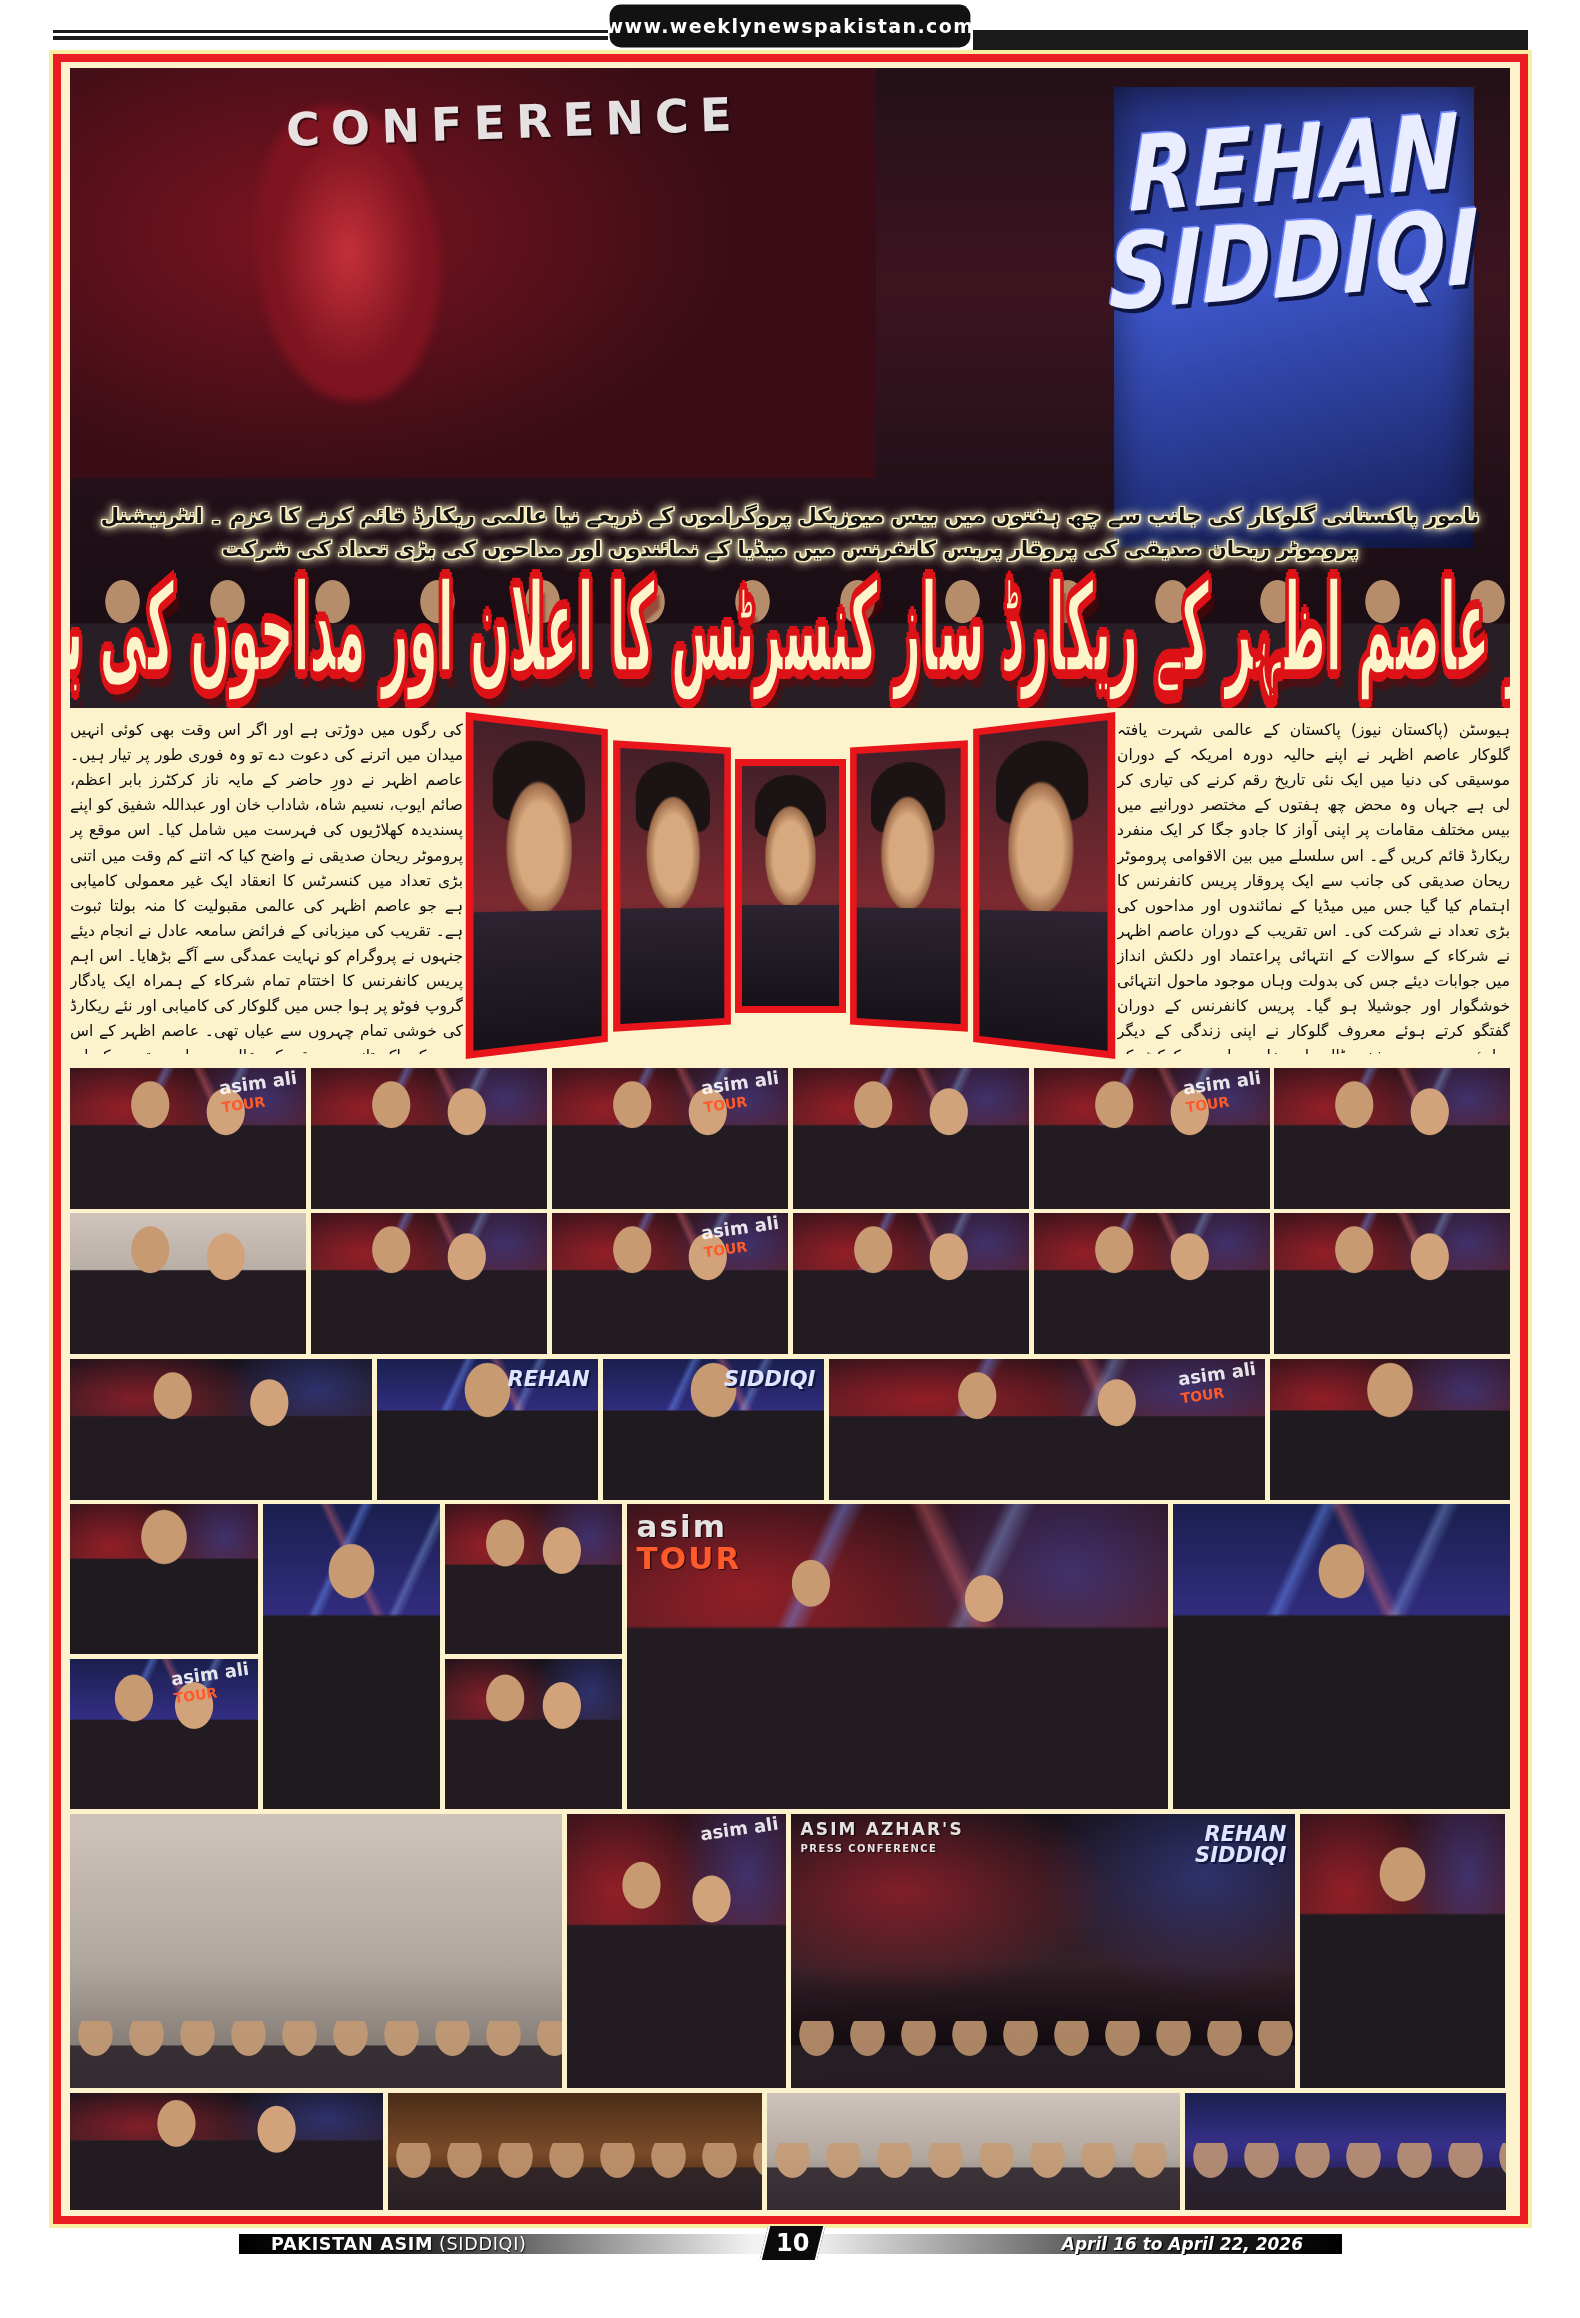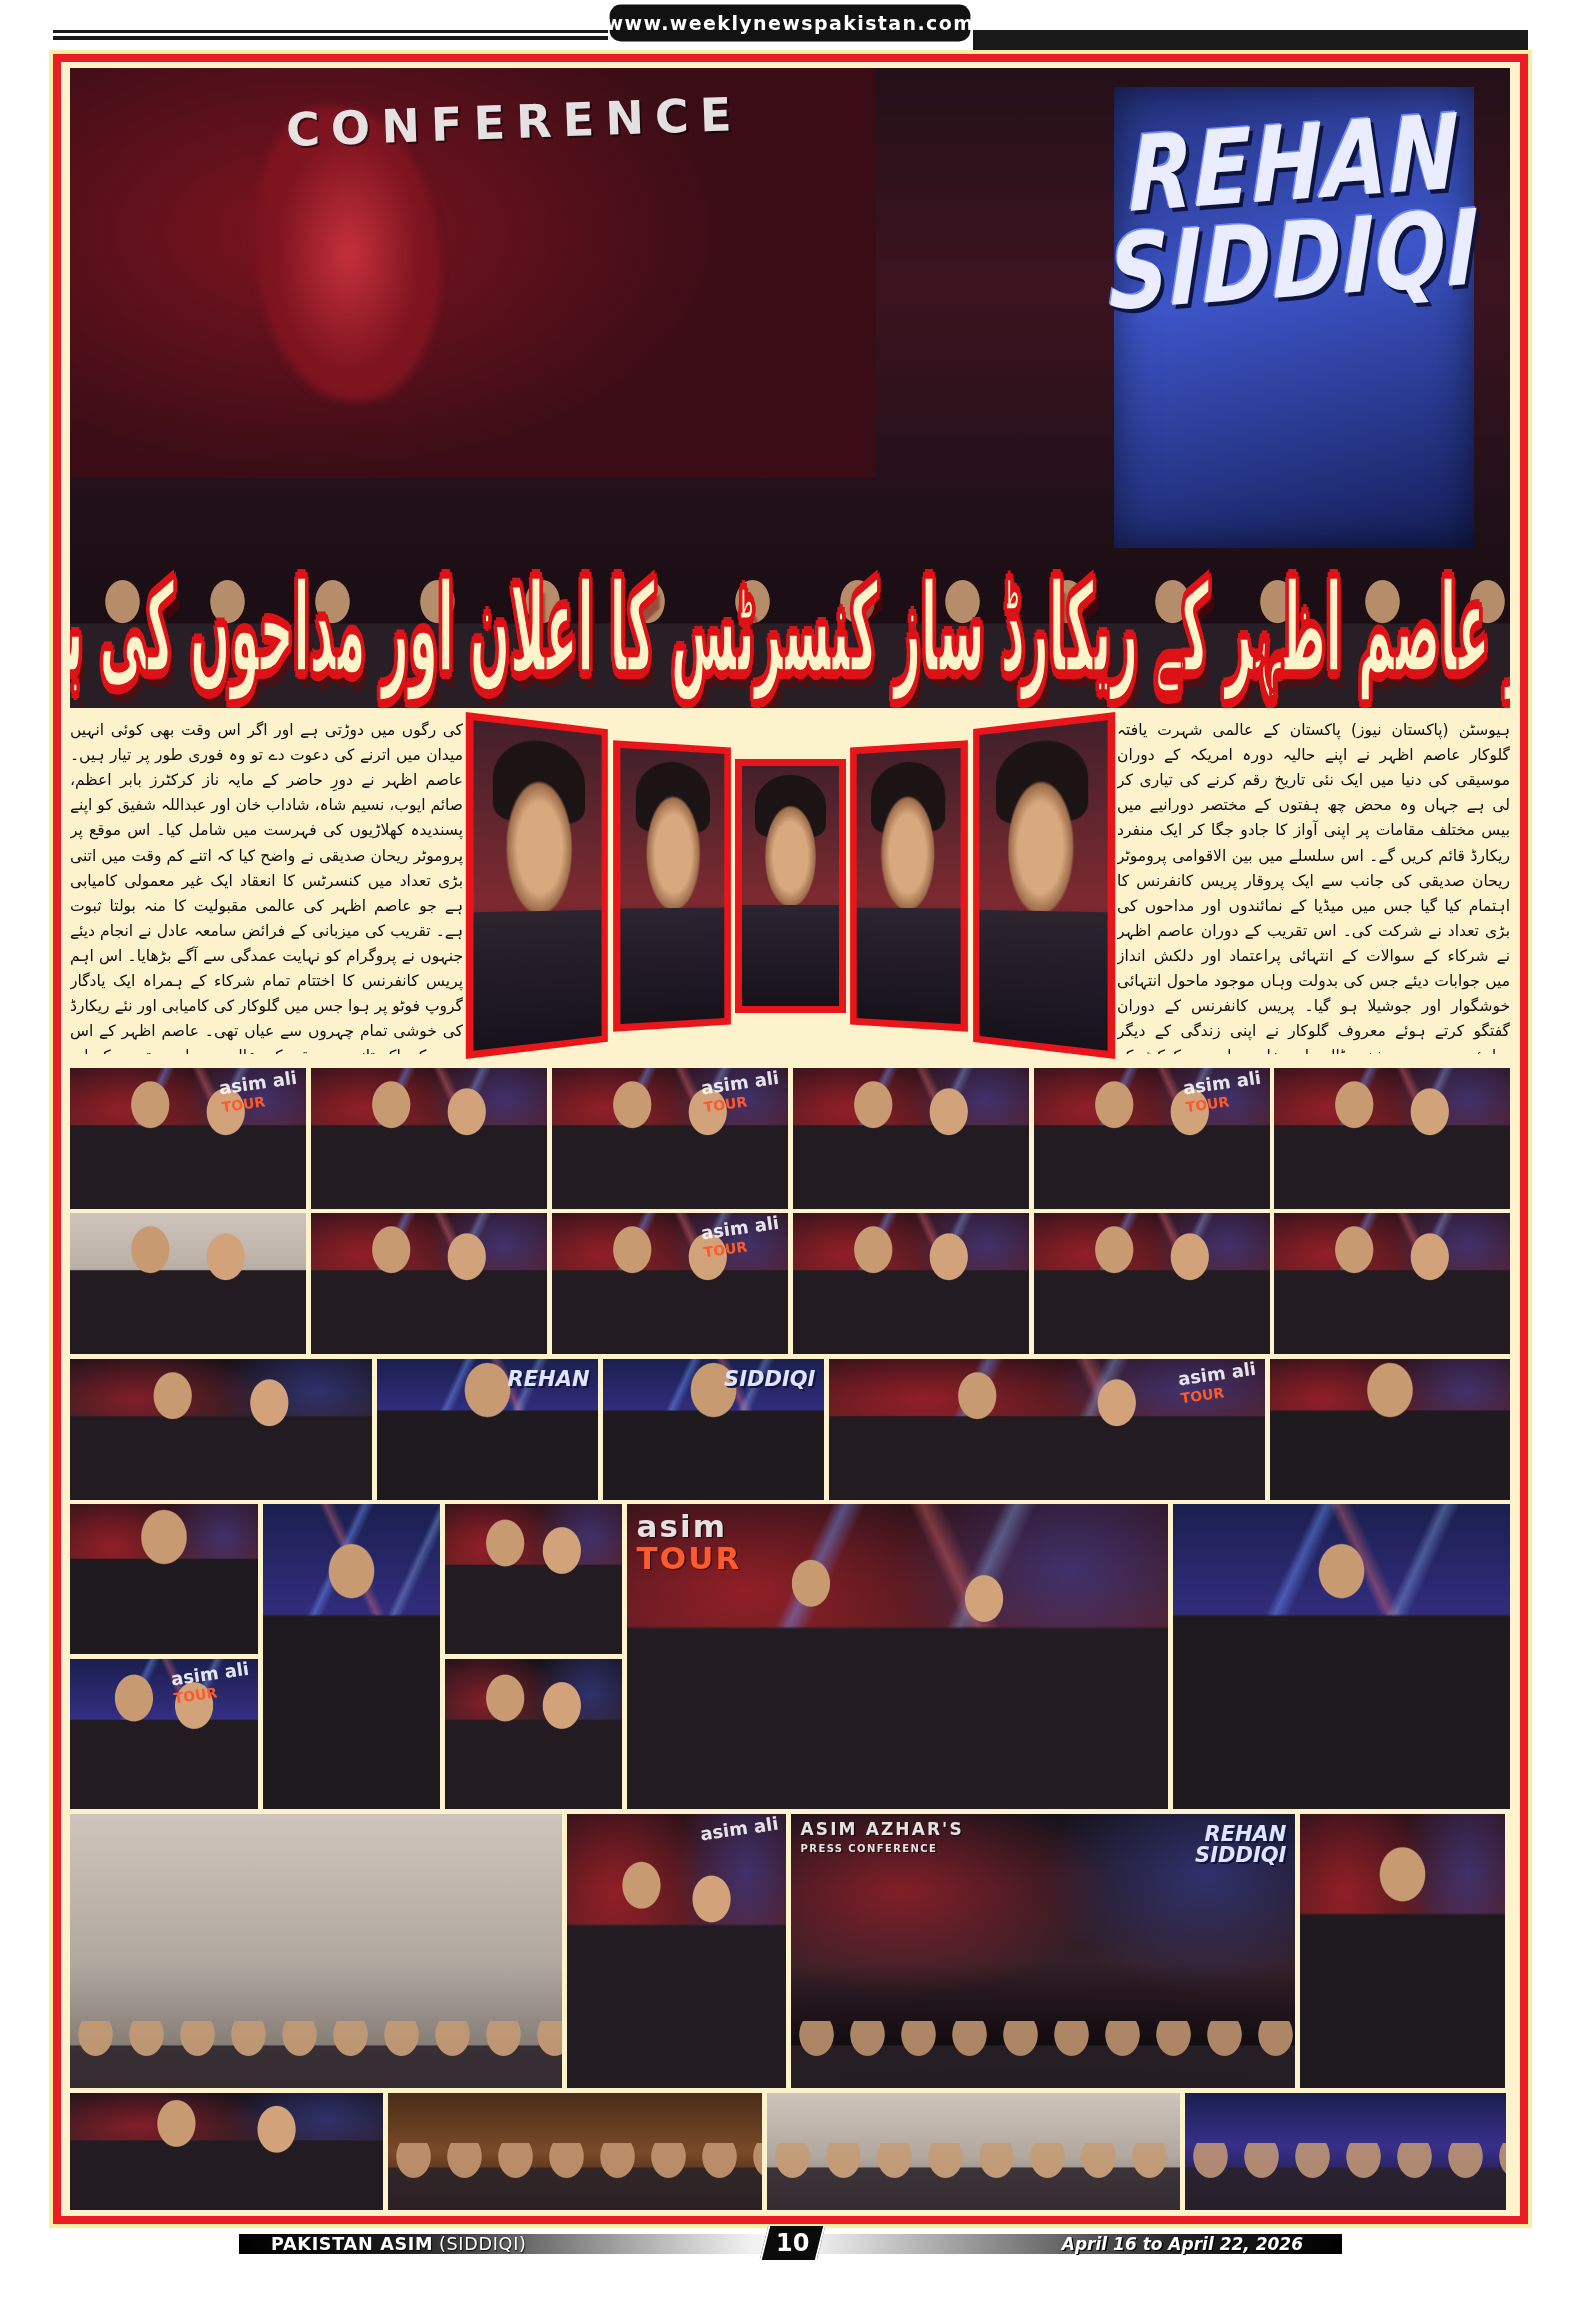--- a/index.html
+++ b/index.html
@@ -5,21 +5,21 @@
   html,body{margin:0;padding:0;background:#ffffff;}
   .page{position:relative;width:1581px;height:2319px;background:#ffffff;overflow:hidden;
         font-family:"DejaVu Sans","Liberation Sans",sans-serif;}
 
   
   .rule{position:absolute;height:3.5px;background:#1a1a1a;}
   .rule.l1{left:53px;top:29.5px;width:555px;}
   .rule.l2{left:53px;top:36px;width:555px;}
   .rule.r1{right:53px;top:29.5px;width:555px;}
   .rule.r2{right:53px;top:36px;width:555px;}
-  .url-box{position:absolute;left:611px;top:5.6px;width:358px;height:34px;background:#121212;
+  .url-box{position:absolute;left:611px;top:5.6px;width:358px;height:40px;background:#121212;
            border-radius:9.8px;display:flex;align-items:center;justify-content:center;
            box-shadow:0 0 0 1.4px #121212;}
   .url-box span{color:#ffffff;font-size:19px;font-weight:bold;letter-spacing:1.4px;}
 
   
   .page-frame{position:absolute;left:53px;top:54px;width:1459px;height:2154px;
               background:#fcf3cc;border:8.4px solid #ec1c24;outline:4.9px solid #f9eda2;}
 
   
   .ph{position:relative;overflow:hidden;background:linear-gradient(180deg,#30121a,#571d22 45%,#1d0e14);}
@@ -166,20 +166,21 @@
     <div class="screen-red"></div>
     <div class="hand"></div>
     <div class="bd-text conference">CONFERENCE</div>
     <div class="led">
       <span>REHAN</span>
       <span>SIDDIQI</span>
     </div>
     <div class="heads"></div>
   </section>
 
+  <div class="kicker" lang="ur">نامور پاکستانی گلوکار کی جانب سے چھ ہفتوں میں بیس میوزیکل پروگراموں کے ذریعے نیا عالمی ریکارڈ قائم کرنے کا عزم ۔ انٹرنیشنل پروموٹر ریحان صدیقی کی پروقار پریس کانفرنس میں میڈیا کے نمائندوں اور مداحوں کی بڑی تعداد کی شرکت</div>
 
   <div class="headline-wrap">
     <span class="headline" lang="ur">معروف گلوکار عاصم اظہر کے ریکارڈ ساز کنسرٹس کا اعلان اور مداحوں کی بھرپور پذیرائی</span>
   </div>
 
   <div class="col col-first" lang="ur">ہیوسٹن (پاکستان نیوز) پاکستان کے عالمی شہرت یافتہ گلوکار عاصم اظہر نے اپنے حالیہ دورہ امریکہ کے دوران موسیقی کی دنیا میں ایک نئی تاریخ رقم کرنے کی تیاری کر لی ہے جہاں وہ محض چھ ہفتوں کے مختصر دورانیے میں بیس مختلف مقامات پر اپنی آواز کا جادو جگا کر ایک منفرد ریکارڈ قائم کریں گے۔ اس سلسلے میں بین الاقوامی پروموٹر ریحان صدیقی کی جانب سے ایک پروقار پریس کانفرنس کا اہتمام کیا گیا جس میں میڈیا کے نمائندوں اور مداحوں کی بڑی تعداد نے شرکت کی۔ اس تقریب کے دوران عاصم اظہر نے شرکاء کے سوالات کے انتہائی پراعتماد اور دلکش انداز میں جوابات دیئے جس کی بدولت وہاں موجود ماحول انتہائی خوشگوار اور جوشیلا ہو گیا۔ پریس کانفرنس کے دوران گفتگو کرتے ہوئے معروف گلوکار نے اپنی زندگی کے دیگر پہلوؤں پر بھی روشنی ڈالی اور خاص طور پر کرکٹ کے حوالے سے اپنے جنون کا تذکرہ کیا۔ انہوں نے بتایا کہ کرکٹ ان</div>
 
   <div class="collage">
     <div class="fan f1 ph">
       <div class="hair"></div>

